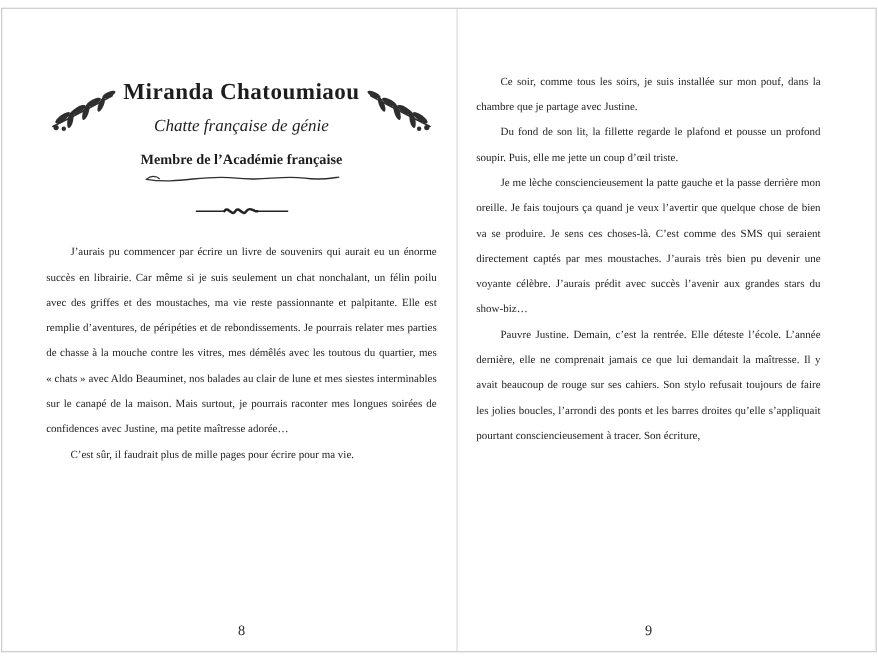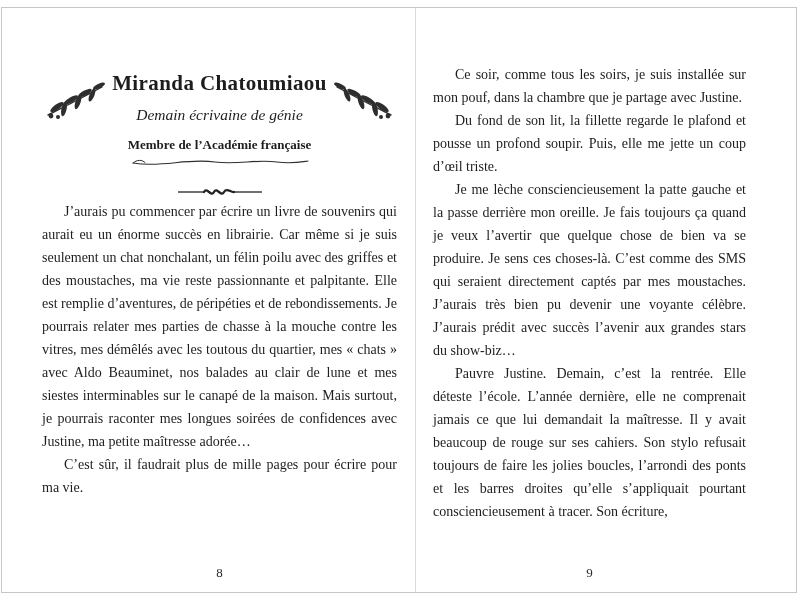--- a/index.html
+++ b/index.html
@@ -67,25 +67,25 @@
     font-size: 13px;
     font-weight: bold;
     margin-top: 11px;
     line-height: 18px;
   }
 
   .flourish { margin-top: 1px; }
 
   .divider { margin-top: 15px; }
 
-  .body-text { }
+  .body-text { margin-top: 18px; }
   .page-right .body-text { margin-top: 0; }
 
   .para {
-    font-size: 14px;
+    font-size: 10px;
     line-height: 23px;
     text-align: justify;
     text-indent: 22px;
     hyphens: auto;
     -webkit-hyphens: auto;
   }
 
   .pagenum {
     position: absolute;
     bottom: 11px;
@@ -123,21 +123,21 @@
               <ellipse cx="48" cy="20" rx="7" ry="2.4" transform="rotate(-68 48 20)"></ellipse>
               <ellipse cx="55" cy="11" rx="6.5" ry="2.3" transform="rotate(-25 55 11)"></ellipse>
               <circle cx="7" cy="41" r="2.4"></circle>
               <circle cx="14" cy="42" r="2"></circle>
             </g>
           </svg>
         </span>
 
         <div class="title-block">
           <div class="book-title">Miranda Chatoumiaou</div>
-          <div class="book-subtitle">Demain écrivaine de génie</div>
+          <div class="book-subtitle">Chatte française de génie</div>
         </div>
 
         <span class="branch mirrored">
           <svg width="62" height="46" viewBox="0 0 62 46">
             <path d="M4,40 C 16,34 36,24 58,12" fill="none" stroke="#2e2e2e" stroke-width="1.4" stroke-linecap="round"></path>
             <g fill="#2e2e2e">
               <ellipse cx="13" cy="32" rx="8" ry="2.7" transform="rotate(-35 13 32)"></ellipse>
               <ellipse cx="20" cy="34" rx="7.5" ry="2.6" transform="rotate(-78 20 34)"></ellipse>
               <ellipse cx="27" cy="25" rx="8" ry="2.7" transform="rotate(-30 27 25)"></ellipse>
               <ellipse cx="34" cy="27" rx="7.5" ry="2.6" transform="rotate(-72 34 27)"></ellipse>

